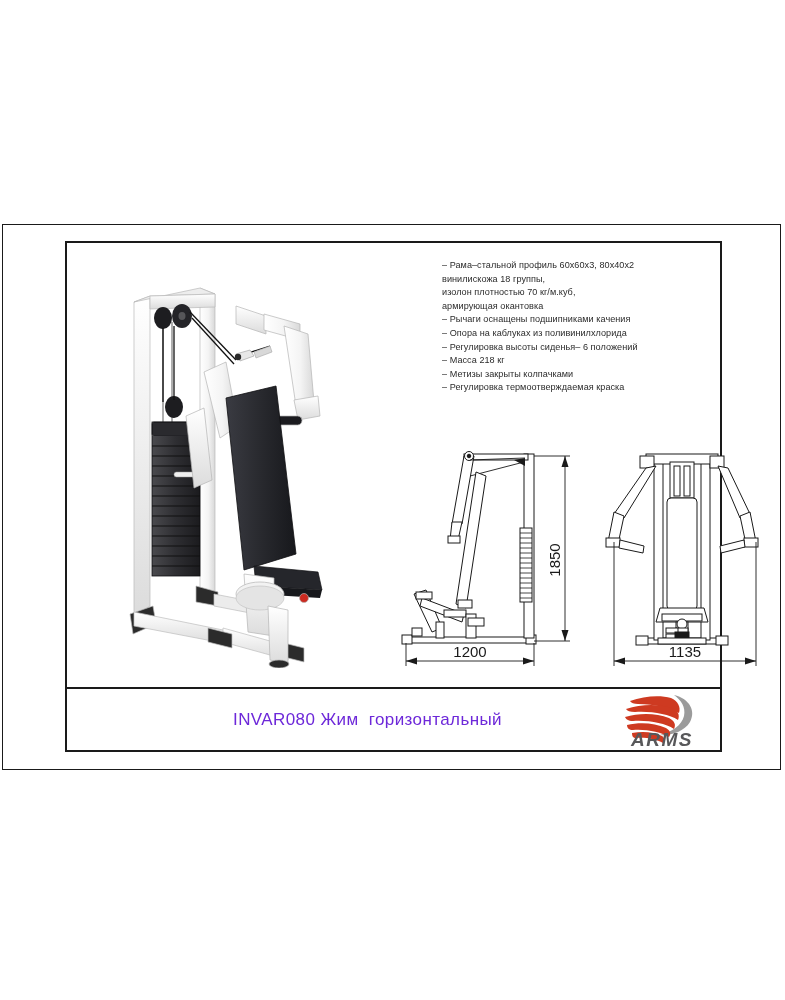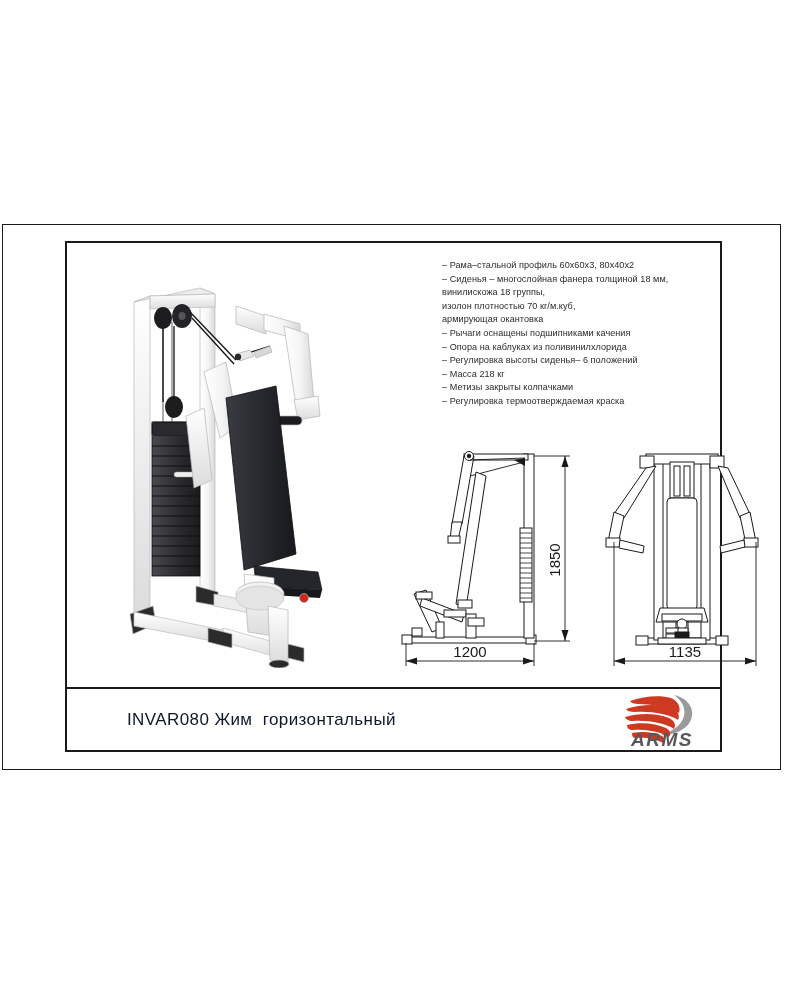--- a/index.html
+++ b/index.html
@@ -54,24 +54,24 @@
     position: absolute;
     left: 67px;
     top: 689px;
     width: 653px;
     height: 61px;
     display: flex;
     align-items: center;
   }
   #product-title {
     flex: 1;
-    text-align: left;
+    text-align: center;
     font-size: 17px;
     letter-spacing: 0.4px;
-    color: #0f172a;
+    color: #6d28d9;
     white-space: pre;
     padding-left: 60px;
     font-family: "Liberation Sans", sans-serif;
   }
   #brand-logo {
     width: 108px;
     height: 58px;
     margin-right: 4px;
     position: relative;
     flex: none;
@@ -374,21 +374,20 @@
       <line x1="18" y1="229" x2="160" y2="229"></line>
       <polygon points="18,229 29,225.5 29,232.5" fill="#1a1a1a" stroke="none"></polygon>
       <polygon points="160,229 149,225.5 149,232.5" fill="#1a1a1a" stroke="none"></polygon>
     </g>
     <text class="dim-text" x="89" y="225" text-anchor="middle">1135</text>
   </svg>
 </div>
 
 <div id="spec-list">
   <div class="spec-line">– Рама–стальной профиль 60x60x3, 80x40x2</div>
-  <div class="spec-line">– Сиденья – многослойная фанера толщиной 18 мм,</div>
   <div class="spec-line">винилискожа 18 группы,</div>
   <div class="spec-line">изолон плотностью 70 кг/м.куб,</div>
   <div class="spec-line">армирующая окантовка</div>
   <div class="spec-line">– Рычаги оснащены подшипниками качения</div>
   <div class="spec-line">– Опора на каблуках из поливинилхлорида</div>
   <div class="spec-line">– Регулировка высоты сиденья– 6 положений</div>
   <div class="spec-line">– Масса 218 кг</div>
   <div class="spec-line">– Метизы закрыты колпачками</div>
   <div class="spec-line">– Регулировка термоотверждаемая краска</div>
 </div>

